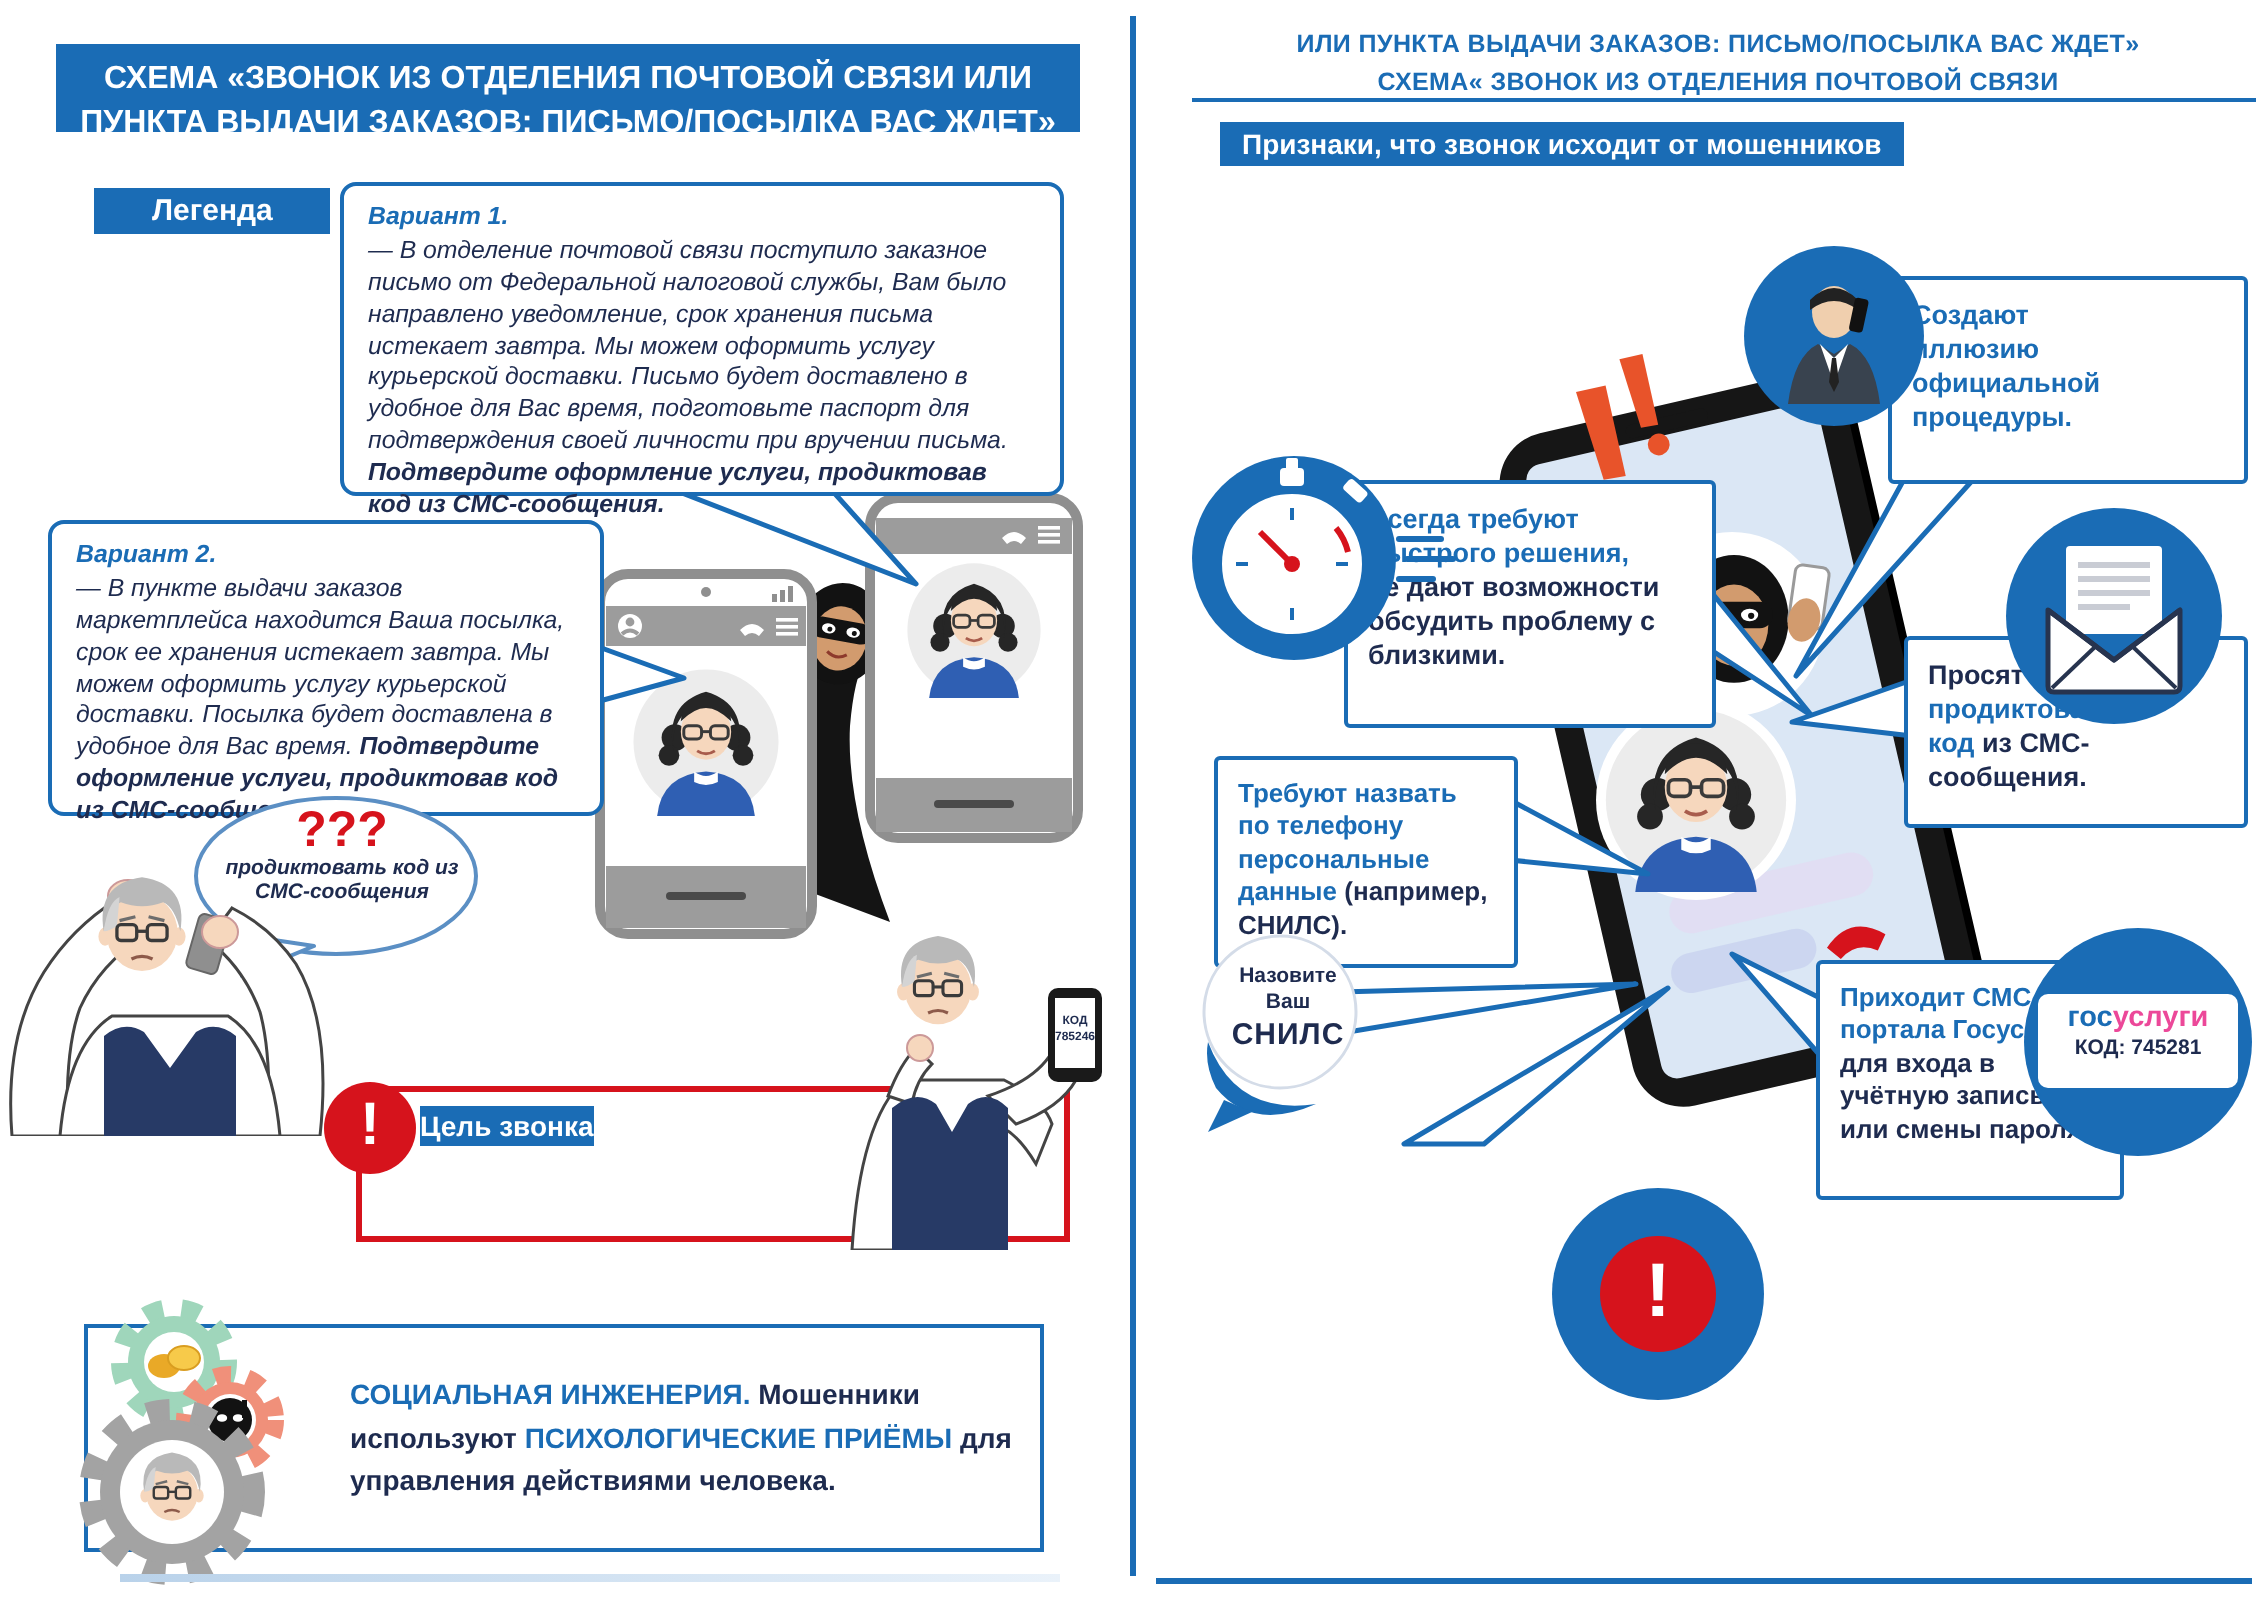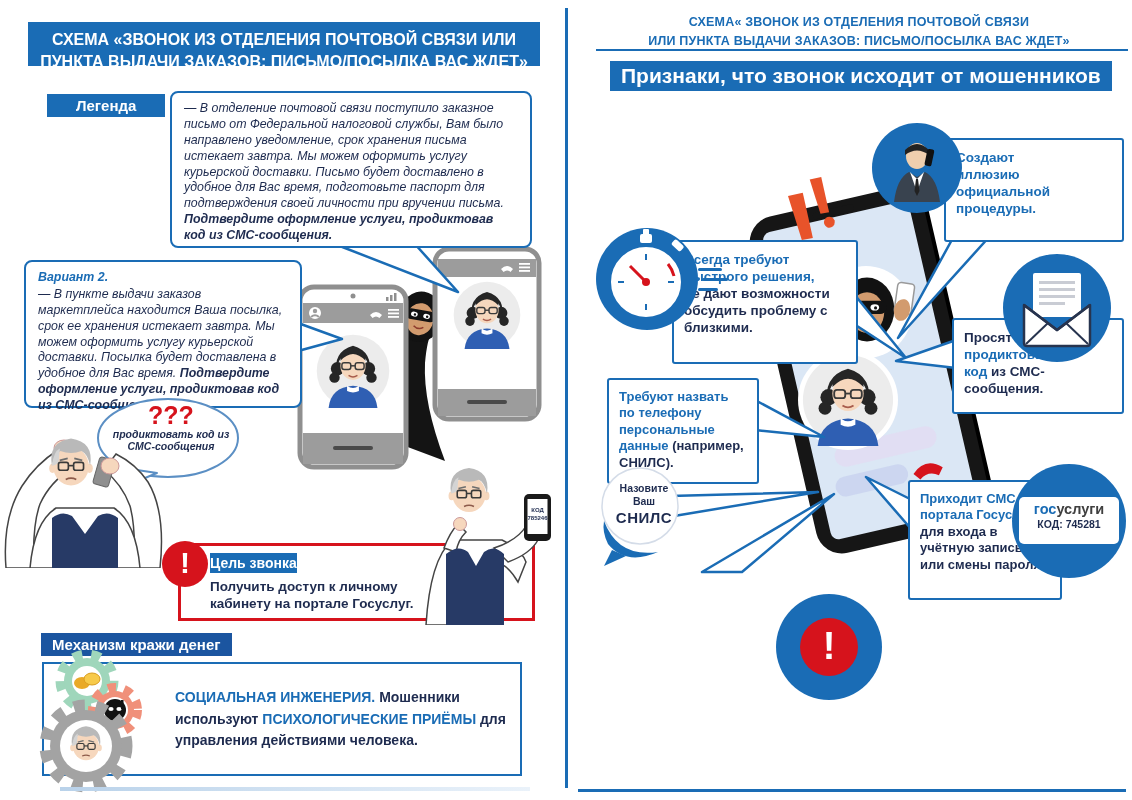--- a/index.html
+++ b/index.html
@@ -36,21 +36,21 @@
   .mech-box{left:42px;top:662px;width:480px;height:114px;border:2.5px solid var(--blue);background:#fff;}
   .mech-text{left:175px;top:687px;width:345px;font-weight:bold;font-size:14px;line-height:1.55;}
   .grad-bar{left:60px;top:787px;width:470px;height:4px;
     background:linear-gradient(to right,#b9d2ea,#eaf2fa);}
 
   
   .divider{left:565px;top:8px;width:2.5px;height:780px;background:var(--blue);}
   .r-title{left:586px;top:13px;width:546px;text-align:center;color:var(--blue);
     font-weight:bold;font-size:12.5px;line-height:1.55;letter-spacing:.2px;}
   .r-rule{left:596px;top:49px;width:532px;height:2px;background:var(--blue);}
-  .signs-badge{left:610px;top:61px;font-size:21px;padding:3px 11px;}
+  .signs-badge{left:610px;top:61px;font-size:14px;padding:3px 11px;}
   .callout{position:absolute;background:#fff;border:2.5px solid var(--blue);border-radius:3px;
     font-weight:bold;font-size:13.5px;line-height:1.26;padding:9px 10px;}
   .co-illusion{left:944px;top:138px;width:180px;height:104px;}
   .co-illusion .inner{width:112px;}
   .co-urgency{left:672px;top:240px;width:186px;height:124px;}
   .co-urgency .inner{width:146px;}
   .co-sms{left:952px;top:318px;width:172px;height:96px;}
   .co-sms .inner{width:118px;}
   .co-personal{left:607px;top:378px;width:152px;height:106px;font-size:13px;}
   .co-gosu{left:908px;top:480px;width:154px;height:120px;font-size:13px;}
@@ -171,20 +171,21 @@
       <rect x="32" y="151" width="40" height="4" rx="2" fill="#4a4a4a"></rect>
     </g>
   </svg>
 
   <svg class="abs" style="left:0;top:0" width="566" height="800" viewBox="0 0 566 800">
     <polygon points="332,243 414,243 458,292" fill="#fff" stroke="#1a6cb5" stroke-width="2.5" stroke-linejoin="round"></polygon>
     <polygon points="298,323 298,351 342,339" fill="#fff" stroke="#1a6cb5" stroke-width="2.5" stroke-linejoin="round"></polygon>
   </svg>
 
   <div class="abs variant-box v1">
+    <span class="v-title">Вариант 1.</span>
     <span>— В отделение почтовой связи поступило заказное письмо от Федеральной налоговой службы, Вам было направлено уведомление, срок хранения письма истекает завтра. Мы можем оформить услугу курьерской доставки. Письмо будет доставлено в удобное для Вас время, подготовьте паспорт для подтверждения своей личности при вручении письма. </span><span class="bold">Подтвердите оформление услуги, продиктовав код из СМС-сообщения.</span>
   </div>
 
   <div class="abs variant-box v2">
     <span class="v-title">Вариант 2.</span>
     <span>— В пункте выдачи заказов маркетплейса находится Ваша посылка, срок ее хранения истекает завтра. Мы можем оформить услугу курьерской доставки. Посылка будет доставлена в удобное для Вас время. </span><span class="bold">Подтвердите оформление услуги, продиктовав код из СМС-сообщения.</span>
   </div>
 
   <svg class="abs" style="left:95px;top:396px" width="150" height="95" viewBox="0 0 150 95">
     <ellipse cx="73" cy="42" rx="70" ry="39" fill="#fff" stroke="#5b8fc4" stroke-width="2"></ellipse>
@@ -201,40 +202,38 @@
     <rect x="96" y="50" width="16" height="28" rx="3" fill="#8f8f8f" stroke="#666" transform="rotate(16 104 64)"></rect>
     <ellipse cx="64" cy="40" rx="10" ry="8" fill="#f6d7bd" stroke="#c99"></ellipse>
     <ellipse cx="110" cy="58" rx="9" ry="8" fill="#f6d7bd" stroke="#c99"></ellipse>
     <use href="#sym-oldman" x="38" y="22" width="66" height="66"></use>
     <path d="M30 160 Q34 114 56 100 L114 100 Q136 114 140 160 Z" fill="#fff" stroke="#444" stroke-width="1.5"></path>
     <path d="M52 160 L52 110 Q62 102 72 108 L85 126 L98 108 Q108 102 118 110 L118 160 Z" fill="#273a66"></path>
   </svg>
 
   <div class="abs goal-box"></div>
   <div class="abs badge goal-badge">Цель звонка</div>
-  <div class="abs goal-text">Получить доступ к личному кабинету на портале Госуслуг.</div>
   <div class="abs alert-circle">!</div>
 
   <svg class="abs" style="left:424px;top:460px" width="128" height="165" viewBox="0 0 128 165">
     <path d="M2 165 Q6 100 28 80 L78 80 Q98 90 102 102 L94 122 Q82 102 70 102 L70 165 Z" fill="#fff" stroke="#444" stroke-width="1.5"></path>
     <path d="M70 88 Q94 80 102 66 L114 80 Q106 94 84 102 Z" fill="#fff" stroke="#444" stroke-width="1.5"></path>
     <path d="M20 88 Q26 72 34 64 L42 72 Q34 80 32 92 Z" fill="#fff" stroke="#444" stroke-width="1.5"></path>
     <circle cx="36" cy="64" r="6.5" fill="#f6d7bd" stroke="#c99"></circle>
     <circle cx="108" cy="72" r="7" fill="#f6d7bd" stroke="#c99"></circle>
     <use href="#sym-oldman" x="14" y="0" width="62" height="62"></use>
     <path d="M22 165 L22 94 Q34 84 44 92 L52 106 L60 92 Q70 84 80 94 L80 165 Z" fill="#273a66"></path>
     <g>
       <rect x="100" y="34" width="27" height="47" rx="5" fill="#1a1a1a"></rect>
       <rect x="103.5" y="39" width="20" height="35" fill="#fff"></rect>
       <text x="113.5" y="52" text-anchor="middle" font-size="6" font-weight="bold" fill="#1e2b4f">КОД</text>
       <text x="113.5" y="60" text-anchor="middle" font-size="6" font-weight="bold" fill="#1e2b4f">785246</text>
     </g>
   </svg>
 
-  <div class="abs badge mech-badge">Механизм кражи денег</div>
   <div class="abs mech-box"></div>
   <svg class="abs" style="left:38px;top:638px" width="145" height="162" viewBox="0 0 145 162">
     <g transform="translate(49,43)">
       <circle r="26" fill="none" stroke="#9fd6bb" stroke-width="11" stroke-dasharray="9 9"></circle>
       <circle r="23" fill="#9fd6bb"></circle>
         <circle r="15" fill="#fff"></circle>
       <ellipse cx="-5" cy="2" rx="8" ry="6" fill="#e9a927"></ellipse>
       <ellipse cx="5" cy="-2" rx="8" ry="6" fill="#f7ca4a" stroke="#d99d20"></ellipse>
     </g>
     <g transform="translate(77,72)">
@@ -254,22 +253,22 @@
     </g>
   </svg>
   <div class="abs mech-text">
     <span class="c-blue">СОЦИАЛЬНАЯ ИНЖЕНЕРИЯ.</span><span class="c-navy">  Мошенники используют </span><span class="c-blue">ПСИХОЛОГИЧЕСКИЕ ПРИЁМЫ</span><span class="c-navy"> для управления действиями человека.</span>
   </div>
   <div class="abs grad-bar"></div>
 
   <div class="abs divider"></div>
 
   <div class="abs r-title">
+    <div>ИЛИ ПУНКТА ВЫДАЧИ ЗАКАЗОВ: ПИСЬМО/ПОСЫЛКА ВАС ЖДЕТ»</div>
     <div>СХЕМА« ЗВОНОК ИЗ ОТДЕЛЕНИЯ ПОЧТОВОЙ СВЯЗИ</div>
-    <div>ИЛИ ПУНКТА ВЫДАЧИ ЗАКАЗОВ: ПИСЬМО/ПОСЫЛКА ВАС ЖДЕТ»</div>
   </div>
   <div class="abs r-rule"></div>
   <div class="abs badge signs-badge">Признаки, что звонок исходит от мошенников</div>
 
   <svg class="abs" style="left:566px;top:0" width="566" height="800" viewBox="0 0 566 800">
     <g transform="rotate(-13 304 370)">
       <rect x="383" y="202" width="14" height="340" rx="7" fill="#000"></rect>
       <rect x="215" y="198" width="178" height="345" rx="26" fill="#161616"></rect>
       <rect x="229" y="213" width="150" height="315" rx="8" fill="#dbe7f5"></rect>
       <rect x="283" y="204" width="42" height="7" rx="3.5" fill="#161616"></rect>
@@ -373,21 +372,21 @@
         <rect x="37" y="49" width="26" height="3"></rect>
       </g>
     <path d="M22 52 L55 77 L88 52 L88 90 Q88 93 85 93 L25 93 Q22 93 22 90 Z" fill="#fff" stroke="#27344f" stroke-width="2.5" stroke-linejoin="round"></path>
     <path d="M22 52 L55 77 L88 52" fill="none" stroke="#27344f" stroke-width="2.5" stroke-linejoin="round"></path>
     <path d="M24 91 L46 70" stroke="#27344f" stroke-width="2" fill="none"></path>
     <path d="M86 91 L64 70" stroke="#27344f" stroke-width="2" fill="none"></path>
   </svg>
 
   <div class="abs gosu-circle">
     <div class="gosu-card">
-      <div class="brand"><span class="c-blue">гос</span><span style="color:#404040">услуги</span></div>
+      <div class="brand"><span class="c-blue">гос</span><span style="color:#ec4899">услуги</span></div>
       <div class="code">КОД: 745281</div>
     </div>
   </div>
 
   <div class="abs persist-circle">
     <div class="persist-red">!</div>
   </div>
 
   <svg class="abs" style="left:592px;top:466px" width="112" height="104" viewBox="0 0 112 104">
     <circle cx="48" cy="40" r="38" fill="#fff" stroke="#d4dce8" stroke-width="1.5"></circle>

